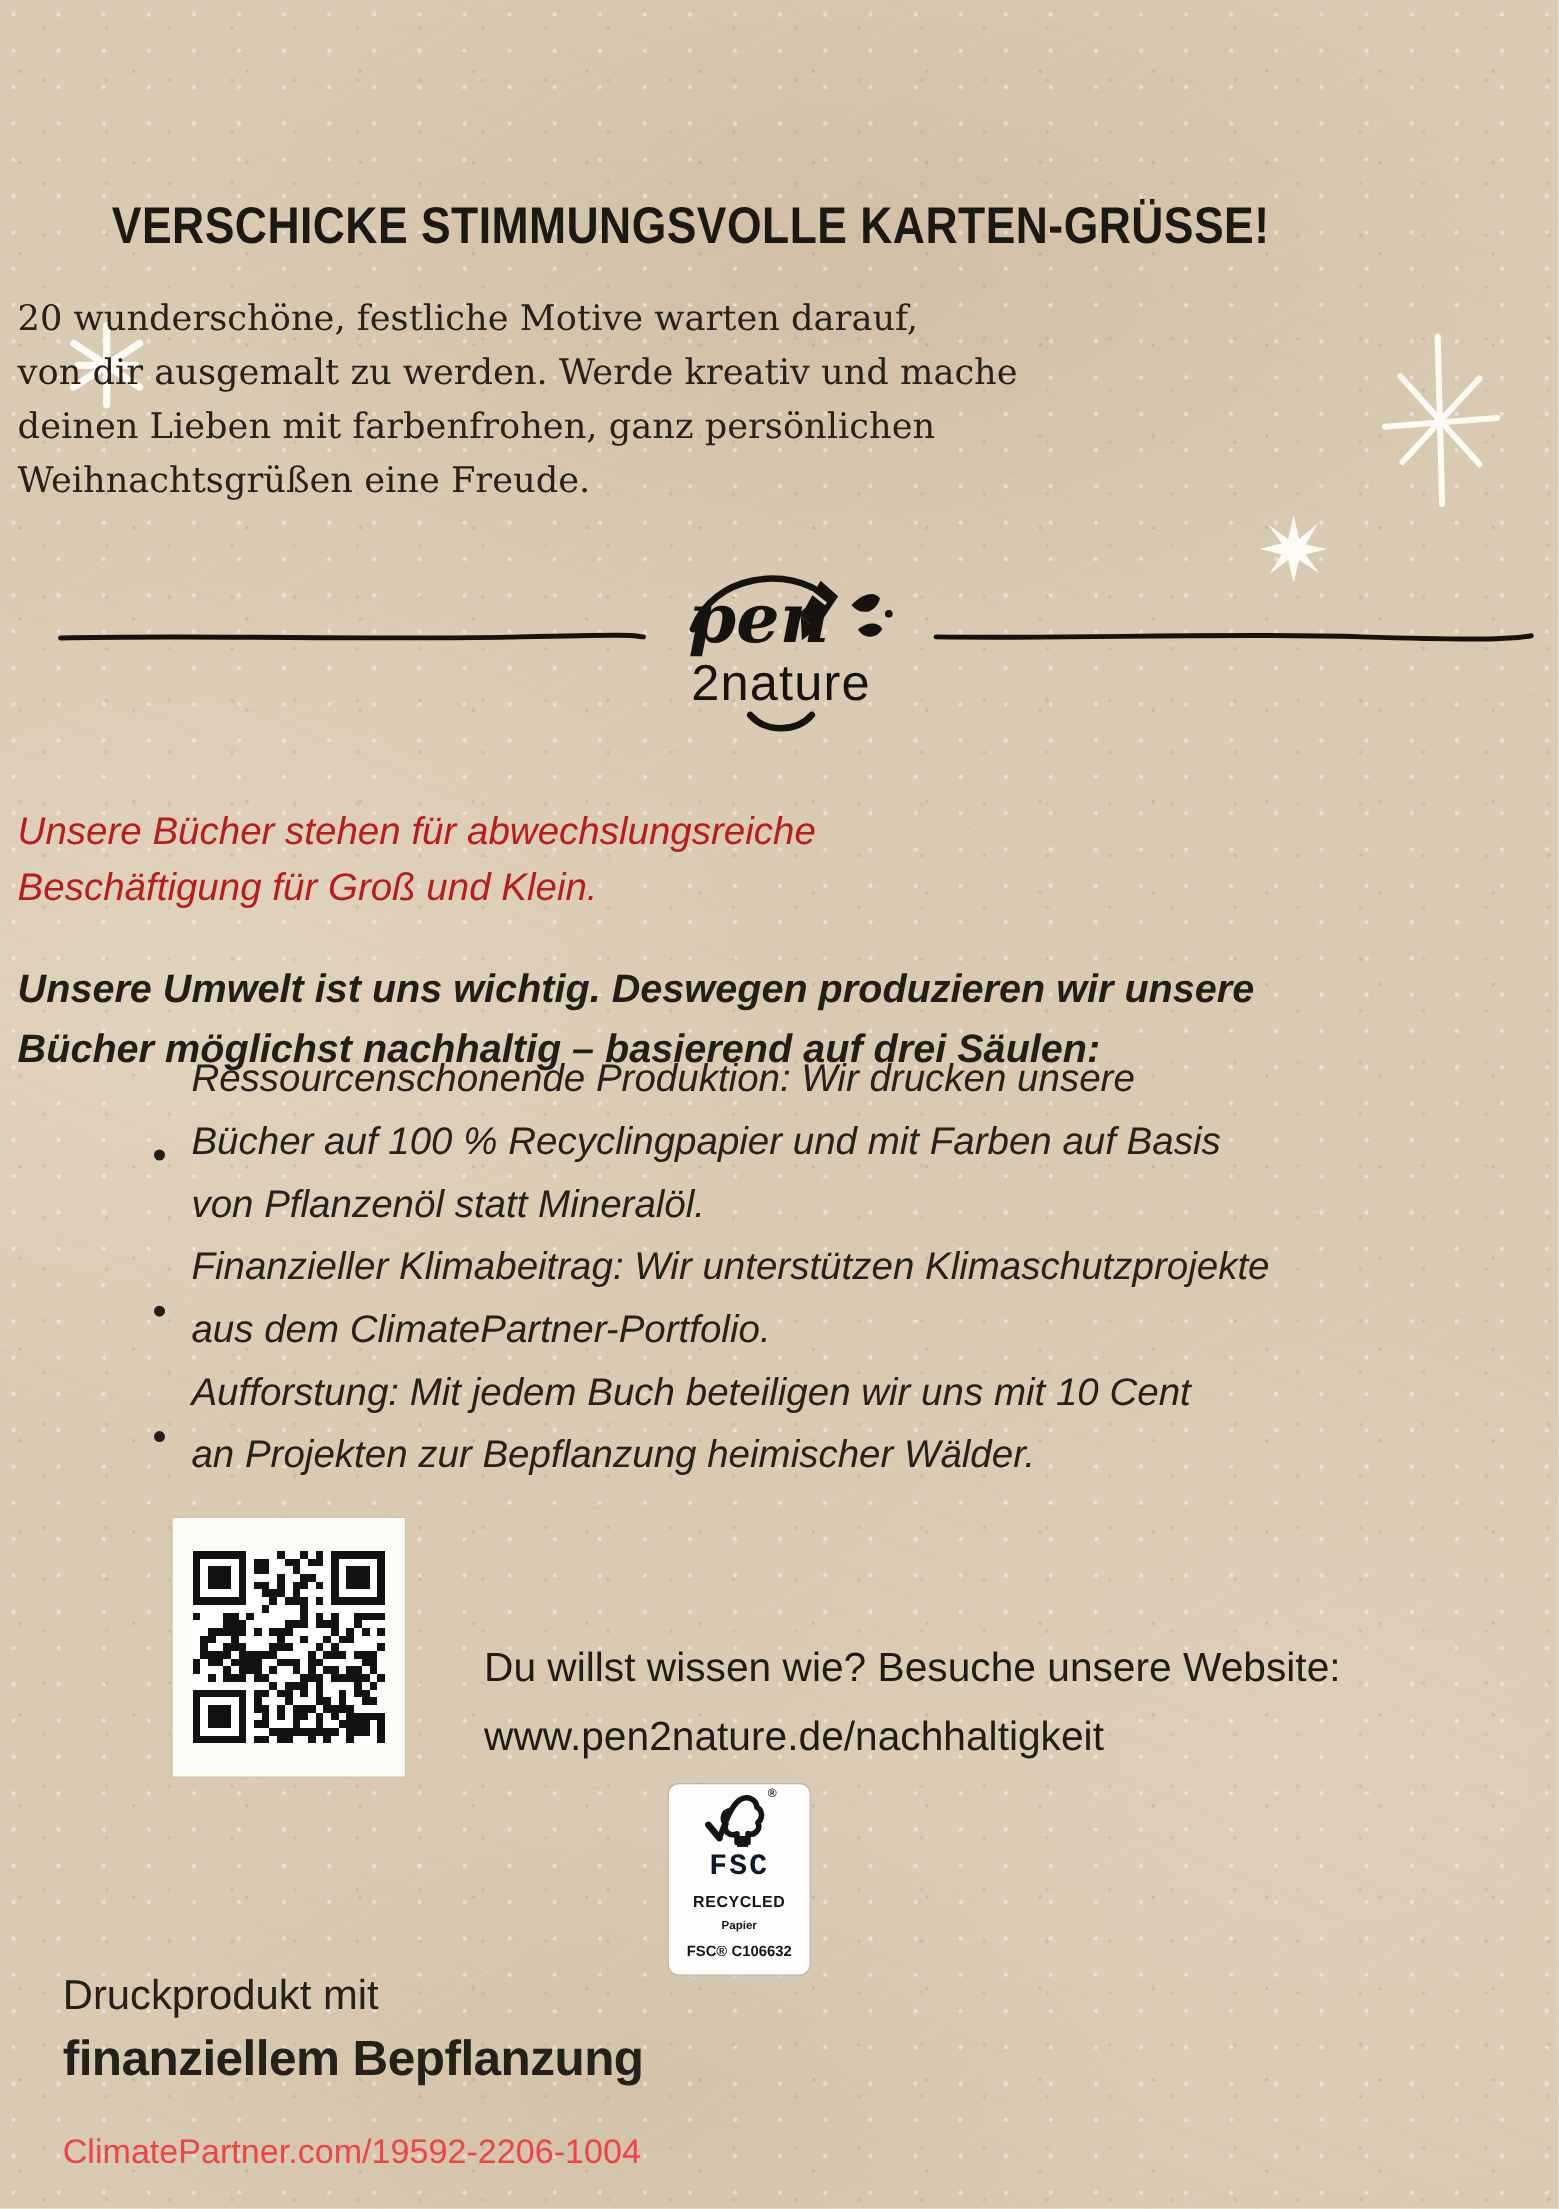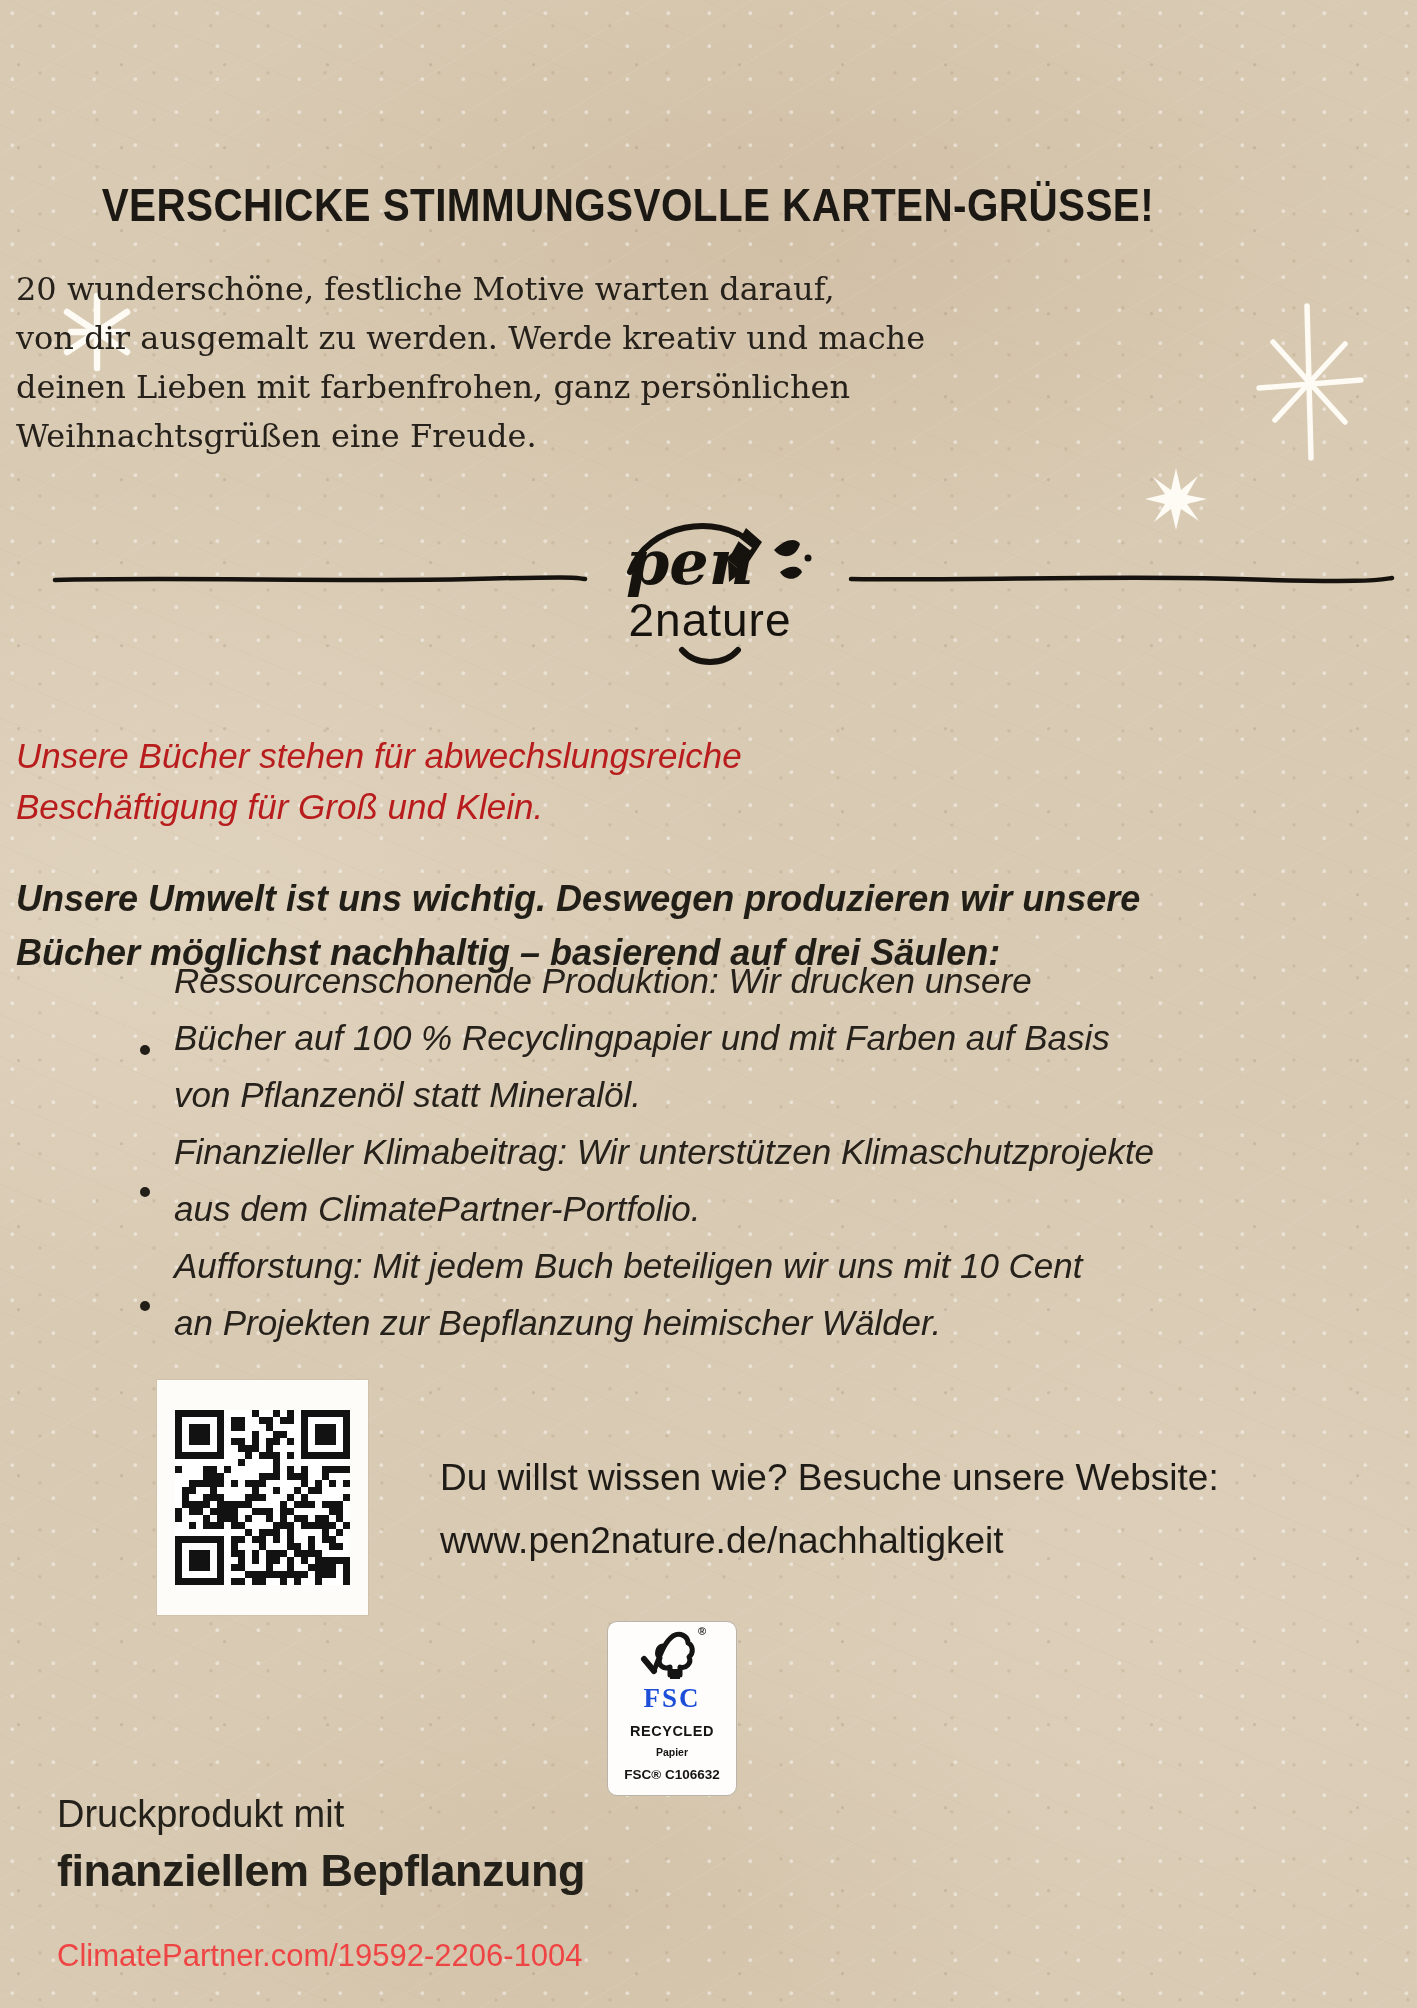--- a/index.html
+++ b/index.html
@@ -49,26 +49,26 @@
 
   
   .bullets{left:140px;top:952px;width:1180px;}
   .bullet-item{display:flex;align-items:center;}
   .bullet-dot{flex:0 0 auto;width:10px;height:10px;border-radius:50%;background:#221e18;margin:24px 24px 0 0;}
   .bullet-text{font-style:italic;font-size:35px;line-height:57px;color:#26211b;}
 
   
   .qr-card{left:157px;top:1380px;width:211px;height:235px;background:#fdfcf9;
            box-shadow:0 0 0 1px rgba(0,0,0,0.04);display:flex;align-items:center;justify-content:center;}
-  .website{left:440px;top:1446px;font-size:37px;line-height:63px;font-weight:400;color:#1f1b16;}
+  .website{left:440px;top:1484px;font-size:37px;line-height:63px;font-weight:400;color:#1f1b16;}
 
   
   .fsc-card{left:607px;top:1621px;width:130px;height:175px;background:#fefdfb;border:1px solid #b9b3a8;
             border-radius:10px;display:flex;flex-direction:column;align-items:center;box-sizing:border-box;padding-top:7px;}
-  .fsc-acronym{font-family:Liberation Serif, serif;font-weight:700;font-size:27px;letter-spacing:2px;color:#1d4ed8;margin-top:-2px;}
+  .fsc-acronym{font-family:Liberation Mono, monospace;font-weight:700;font-size:27px;letter-spacing:2px;color:#0f172a;margin-top:-2px;}
   .fsc-recycled{font-weight:700;font-size:14.5px;letter-spacing:.5px;margin-top:9px;color:#141414;}
   .fsc-material{font-weight:700;font-size:10.5px;margin-top:7px;color:#141414;}
   .fsc-license{font-weight:700;font-size:13.5px;margin-top:9px;color:#141414;}
 
   
   .foot1{left:57px;top:1793px;font-size:38px;color:#24201a;}
   .foot2{left:57px;top:1845px;font-size:45px;font-weight:700;letter-spacing:-.5px;color:#24201a;}
   .foot3{left:57px;top:1938px;font-size:31px;color:#ef4444;}
 </style>
 </head>

